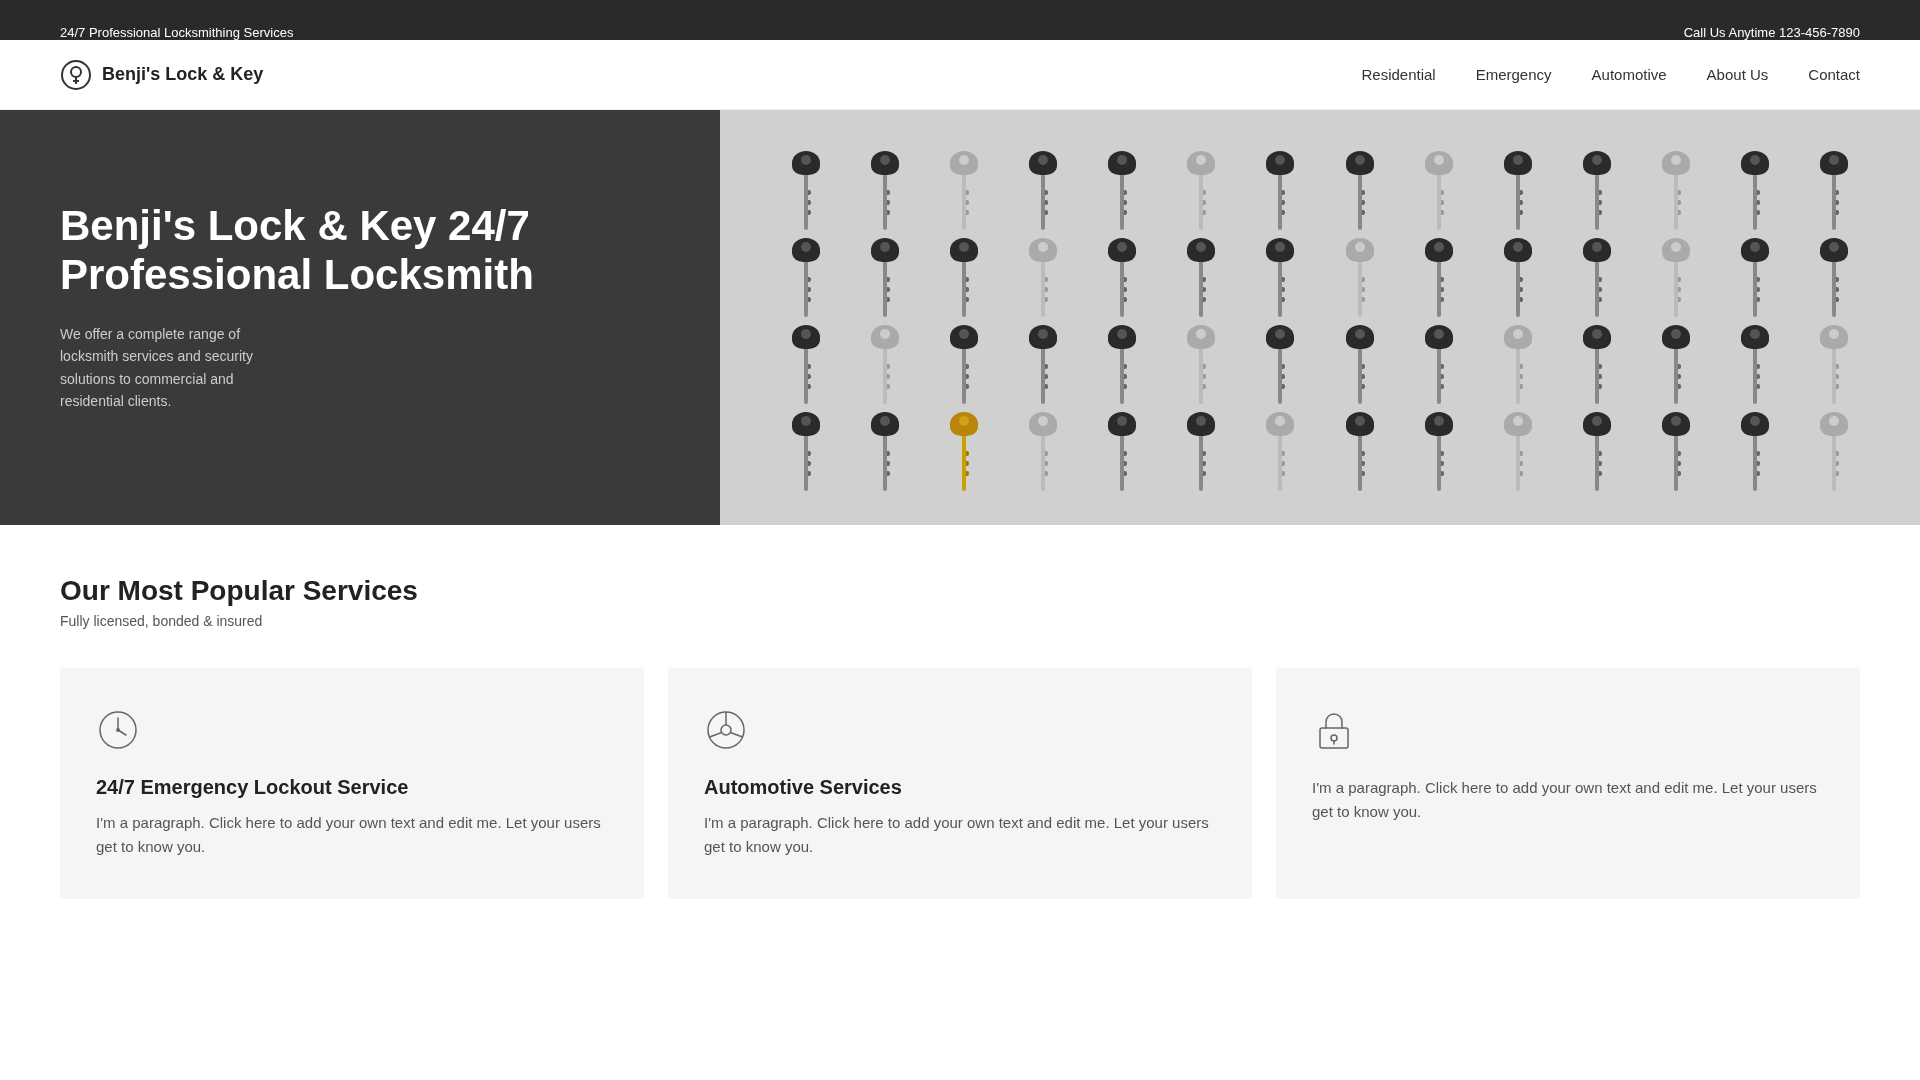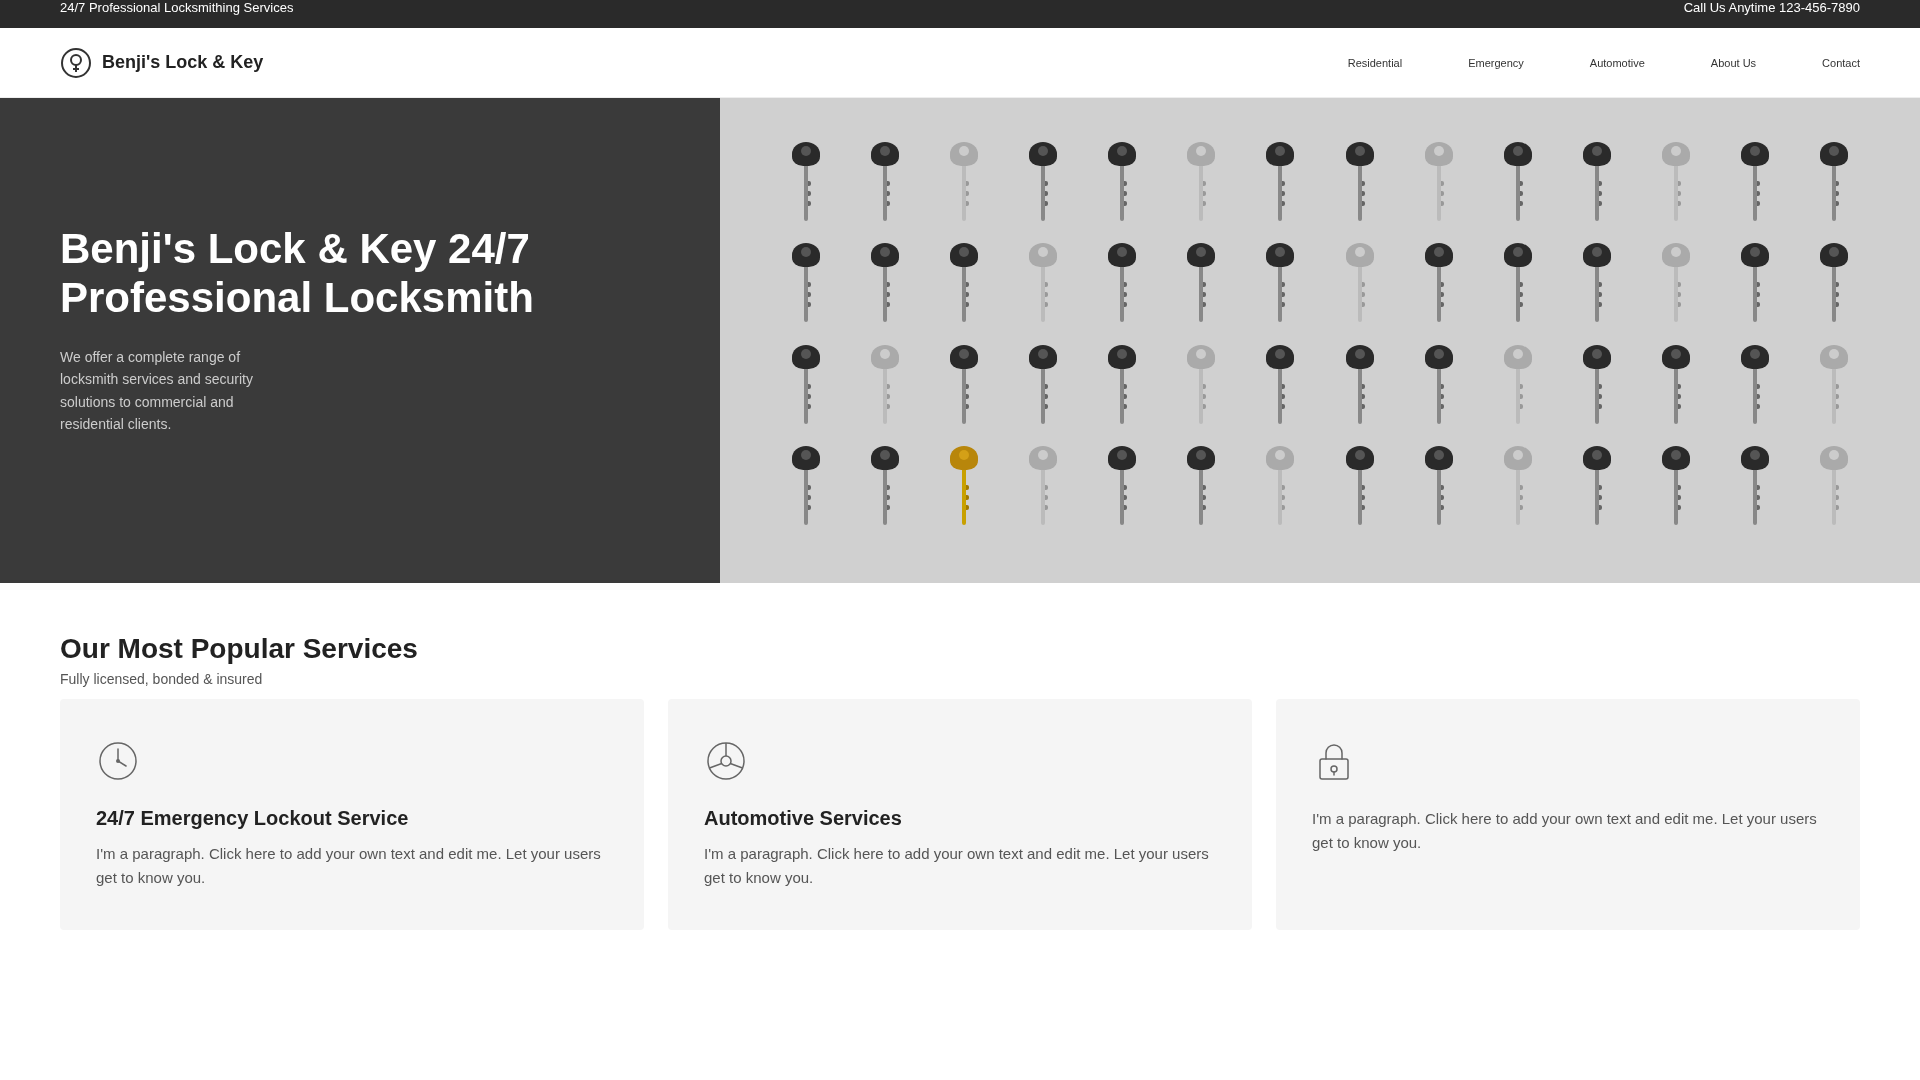--- a/index.html
+++ b/index.html
@@ -4,23 +4,23 @@
   <style>
     * { margin: 0; padding: 0; box-sizing: border-box; }
     body { font-family: 'Helvetica Neue', Arial, sans-serif; background: #fff; width: 1920px; min-height: 1080px; overflow-x: hidden; }
 
     
     .top-bar {
       background: #2a2a2a;
       color: #fff;
       display: flex;
       justify-content: space-between;
-      align-items: flex-start;
+      align-items: flex-end;
       padding: 0 60px;
-      height: 28px;
+      height: 40px;
       font-size: 13px;
     }
 
     
     .header {
       background: #fff;
       display: flex;
       align-items: center;
       justify-content: space-between;
       padding: 0 60px;
@@ -42,29 +42,28 @@
       height: 32px;
     }
     .nav {
       display: flex;
       gap: 40px;
       align-items: center;
     }
     .nav a {
       text-decoration: none;
       color: #333;
-      font-size: 11px;
+      font-size: 15px;
       font-weight: 400;
-      margin-left: 26px;
     }
 
     
     .hero {
       display: flex;
-      height: 485px;
+      height: 415px;
     }
     .hero-left {
       background: #3a3a3a;
       flex: 0 0 37.5%;
       display: flex;
       align-items: center;
       padding: 60px 60px;
     }
     .hero-content h1 {
       font-size: 42px;
@@ -170,21 +169,21 @@
     .key-blade.silver { background: #bbb; }
     .key-blade.silver::before { background: #999; box-shadow: 0 10px 0 #999, 0 20px 0 #999; }
     .key-blade.gold { background: #c8a000; }
     .key-blade.gold::before { background: #a07800; box-shadow: 0 10px 0 #a07800, 0 20px 0 #a07800; }
 
     
     .services-section {
       padding: 50px 60px;
     }
     .services-header {
-      margin-bottom: 12px;
+      margin-bottom: 39px;
     }
     .services-header h2 {
       font-size: 28px;
       font-weight: 700;
       color: #222;
       margin-bottom: 6px;
     }
     .services-header p {
       font-size: 14px;
       color: #555;

